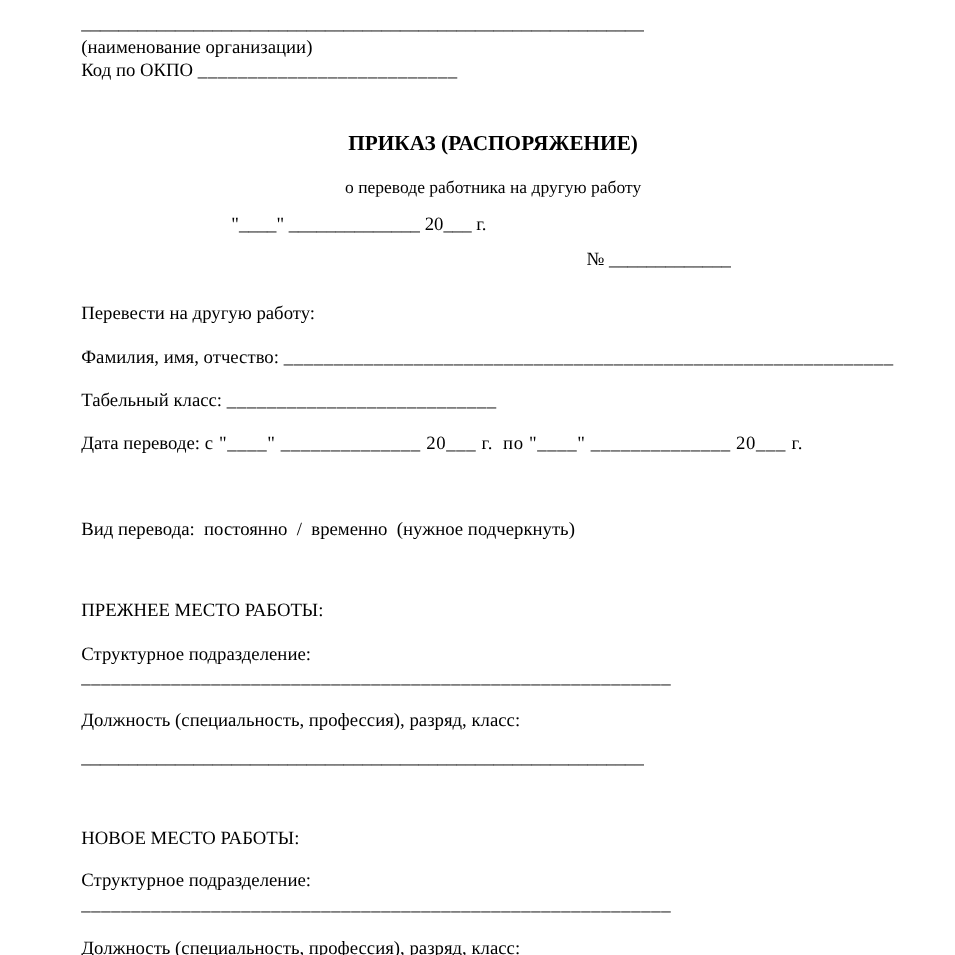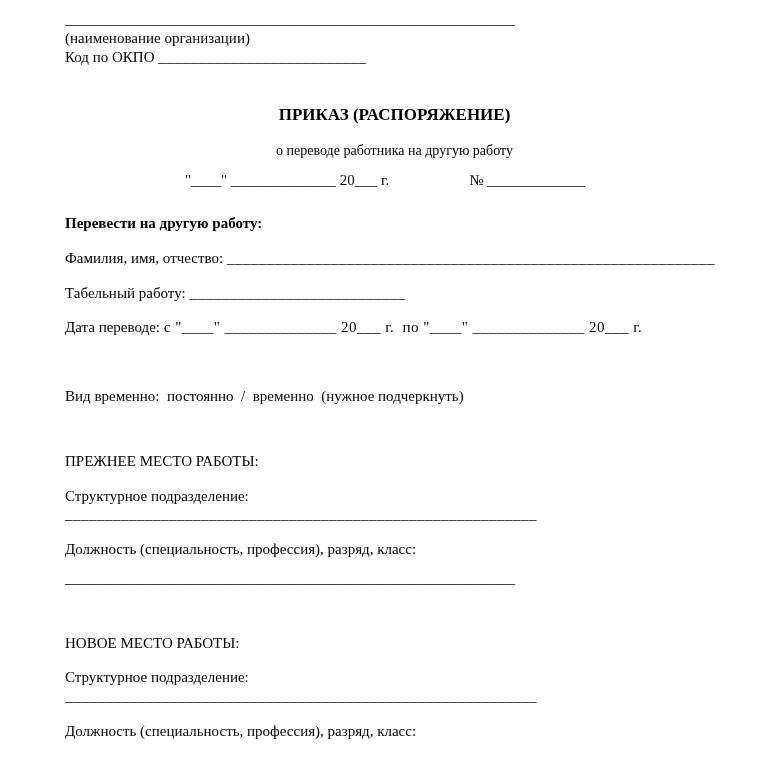--- a/index.html
+++ b/index.html
@@ -27,22 +27,22 @@
   }
   .subtitle {
     font-size: 14px;
     margin-top: 16px;
   }
   .dateline {
     display: flex;
     margin-top: 13px;
     padding-left: 120px;
   }
-  .dateline .number-part { margin-left: 80px; }
-  .mt-head { margin-top: 25px; font-weight: bold; }
+  .dateline .number-part { margin-left: 80px; margin-top: 28px; }
+  .mt-head { margin-top: 25px; }
   .mt-line { margin-top: 16px; }
   .mt-small { margin-top: 10px; }
   .mt-big { margin-top: 50px; }
   .mt-section { margin-top: 46px; }
   .label { display: inline; margin-top: 21px; }
   .blank { display: inline; letter-spacing: 0.5px; }
   .opt-gap { margin-left: 8px; }
 </style>
 </head>
 <body>
@@ -58,26 +58,26 @@
 
   <div class="dateline">
     <span class="date-part">"____" ______________ 20___ г.</span>
     <span class="number-part">№ _____________</span>
   </div>
 
   <div class="row mt-head">Перевести на другую работу:</div>
 
   <div class="row mt-line"><span class="label">Фамилия, имя, отчество:</span><span> </span><span class="blank">_____________________________________________________________</span></div>
 
-  <div class="row mt-line"><span class="label">Табельный работу:</span><span> </span><span class="blank">___________________________</span></div>
+  <div class="row mt-line"><span class="label">Табельный класс:</span><span> </span><span class="blank">___________________________</span></div>
 
   <div class="row mt-line"><span class="label">Дата переводе:</span><span> </span><span class="blank">с "____" ______________ 20___ г.</span><span class="opt-gap"></span><span class="blank">по "____" ______________ 20___ г.</span></div>
 
 
-  <div class="row mt-big"><span class="label">Вид временно:</span><span>  </span><span>постоянно  /  временно</span><span>  </span><span>(нужное подчеркнуть)</span></div>
+  <div class="row mt-big"><span class="label">Вид перевода:</span><span>  </span><span>постоянно  /  временно</span><span>  </span><span>(нужное подчеркнуть)</span></div>
 
   <div class="row mt-section">ПРЕЖНЕЕ МЕСТО РАБОТЫ:</div>
 
   <div class="row mt-line"><span class="label">Структурное подразделение:</span><span> </span><span class="blank">___________________________________________________________</span></div>
 
   <div class="row mt-line">Должность (специальность, профессия), разряд, класс:</div>
   <div class="row mt-small">____________________________________________________________</div>
 
   <div class="row mt-section">НОВОЕ МЕСТО РАБОТЫ:</div>
 

